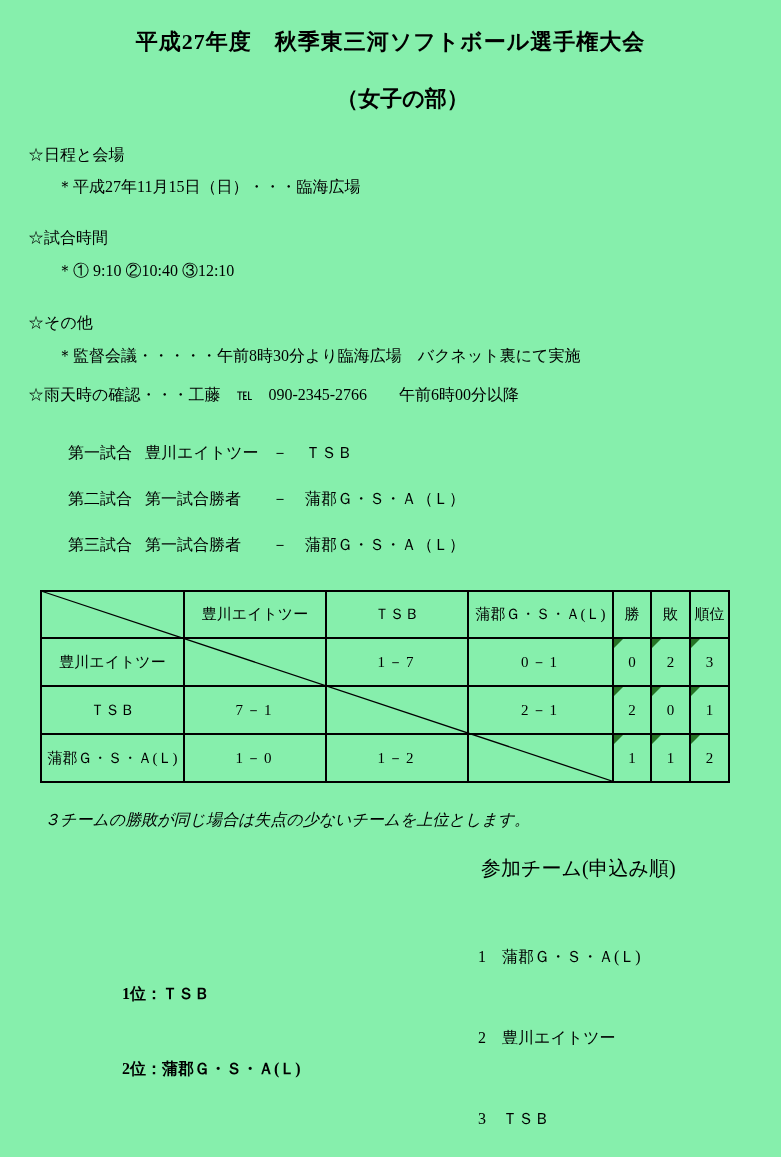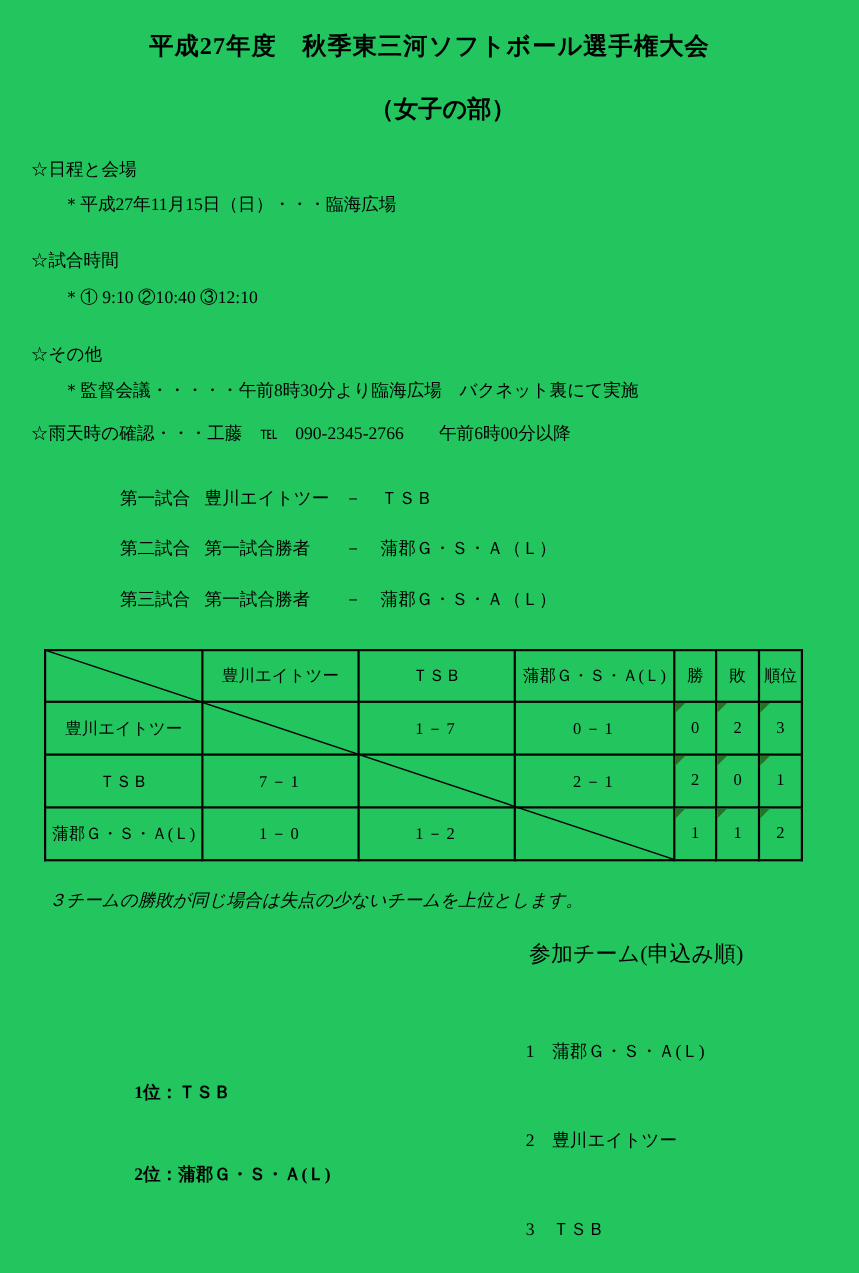--- a/index.html
+++ b/index.html
@@ -1,21 +1,21 @@
 <!DOCTYPE html>
 <html><head>
 <meta charset="utf-8">
 <style>
   * { margin: 0; padding: 0; box-sizing: border-box; }
   html, body { background: #e8e8e8; }
   .page {
     position: relative;
     width: 781px;
     height: 1157px;
-    background: #22c55e;
+    background: #86efac;
     margin: 0 auto;
     font-family: "Liberation Serif", "DejaVu Serif", serif;
     color: #000000;
     overflow: hidden;
   }
   .line { position: absolute; white-space: pre; line-height: 1.2; }
   .doc-title {
     position: absolute; top: 27px; left: 0; width: 781px;
     text-align: center; font-size: 22px; font-weight: bold;
     letter-spacing: 1px; white-space: pre;
@@ -24,21 +24,21 @@
     position: absolute; top: 84px; left: 0; width: 781px;
     text-align: center; font-size: 22px; font-weight: bold; white-space: pre; margin-left: 12px;
   }
   .sec-heading { font-size: 16px; }
   .sec-detail  { font-size: 16px; }
 
   .match-row {
     position: absolute; left: 68px; display: flex;
     font-size: 16px; white-space: pre;
   }
-  .m-label { width: 77px; margin-left: 41px; }
+  .m-label { width: 77px; }
   .m-left  { width: 123px; }
   .m-dash  { width: 24px; text-align: center; }
   .m-right { margin-left: 13px; }
 
   .standings-wrap { position: absolute; left: 40px; top: 590px; width: 688px; height: 191px; }
   table.standings {
     border-collapse: collapse; table-layout: fixed;
     width: 688px;
   }
   table.standings td {

